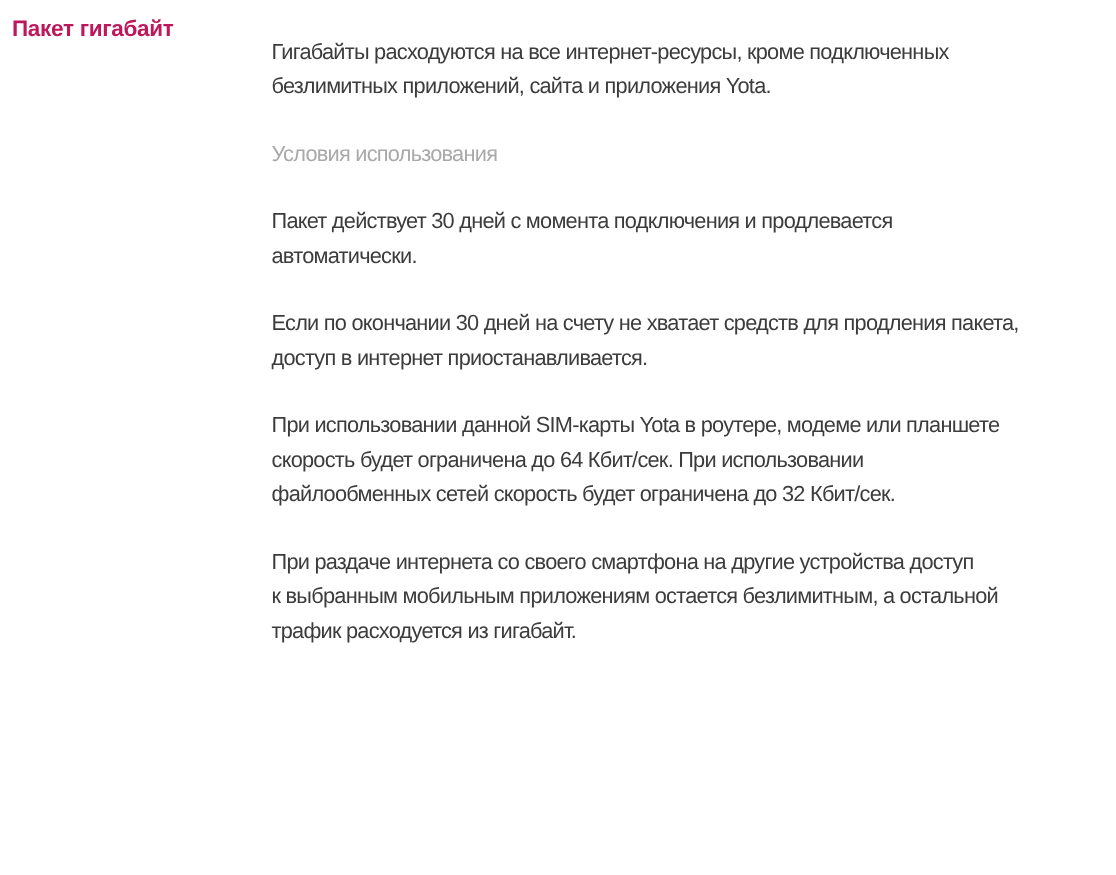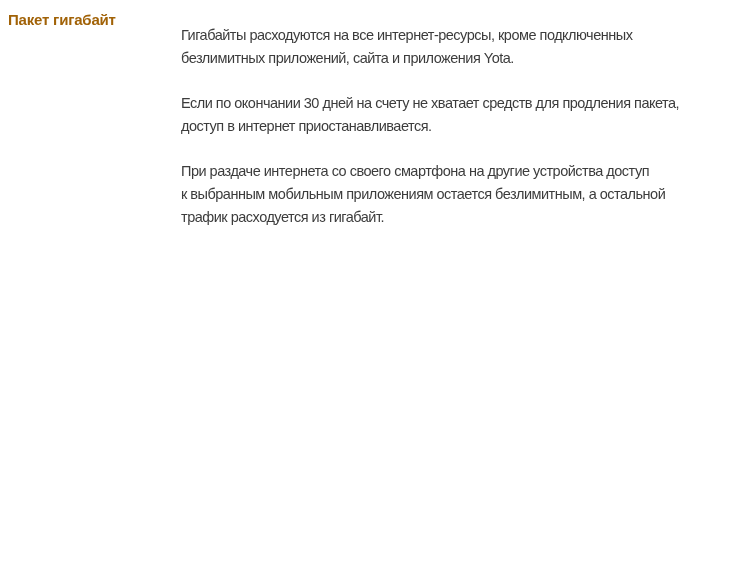--- a/index.html
+++ b/index.html
@@ -23,21 +23,21 @@
   }
   .label-col {
     padding-top: 0;
   }
   .section-label {
     margin: 0;
     font-size: 15px;
     font-weight: bold;
     line-height: 23px;
     letter-spacing: -0.2px;
-    color: #a16207;
+    color: #be185d;
   }
   .content-col {
     font-size: 14.5px;
     line-height: 23px;
     letter-spacing: -0.5px;
     color: #3c3c3c;
   }
   .content-col p {
     margin: 16px 0 22px 0;
     white-space: pre-line; 
@@ -58,19 +58,25 @@
 </head>
 <body>
 
 <div class="tariff-section">
   <div class="label-col">
     <h3 class="section-label">Пакет гигабайт</h3>
   </div>
   <div class="content-col">
     <p>Гигабайты расходуются на все интернет-ресурсы, кроме подключенных
 безлимитных приложений, сайта и приложения Yota.</p>
+    <h4 class="subheading">Условия использования</h4>
+    <p>Пакет действует 30 дней с момента подключения и продлевается
+автоматически.</p>
     <p>Если по окончании 30 дней на счету не хватает средств для продления пакета,
 доступ в интернет приостанавливается.</p>
+    <p>При использовании данной SIM-карты Yota в роутере, модеме или планшете
+скорость будет ограничена до 64 Кбит/сек. При использовании
+файлообменных сетей скорость будет ограничена до 32 Кбит/сек.</p>
     <p>При раздаче интернета со своего смартфона на другие устройства доступ
 к выбранным мобильным приложениям остается безлимитным, а остальной
 трафик расходуется из гигабайт.</p>
   </div>
 </div>
 
 </body></html>

